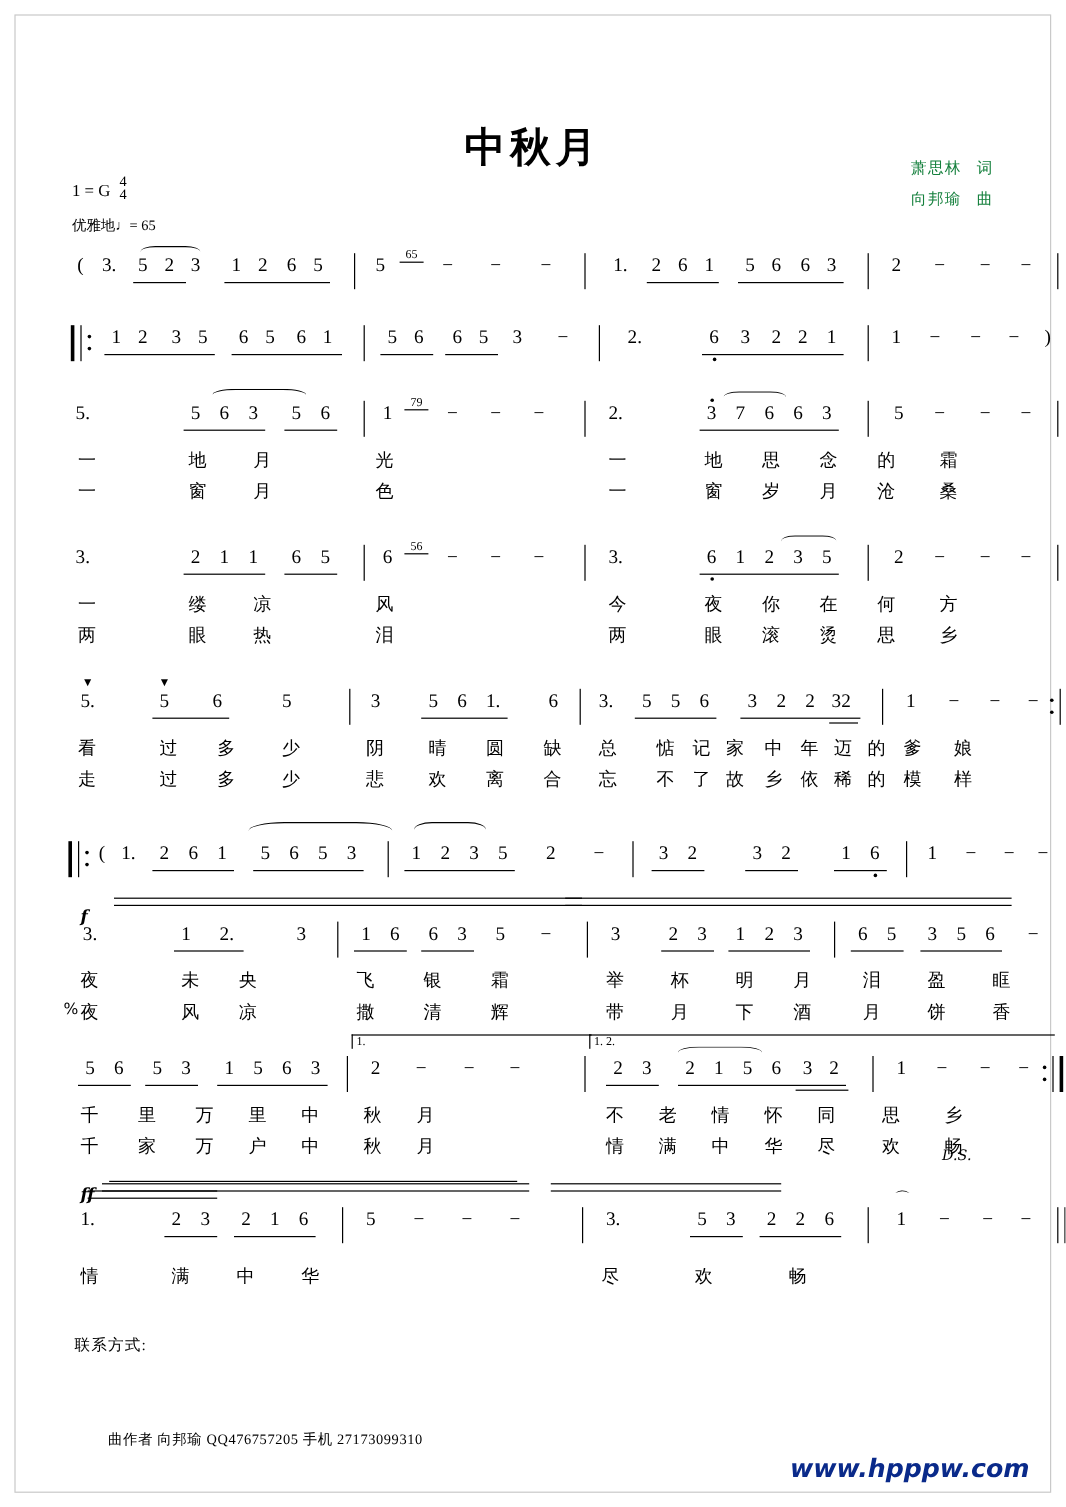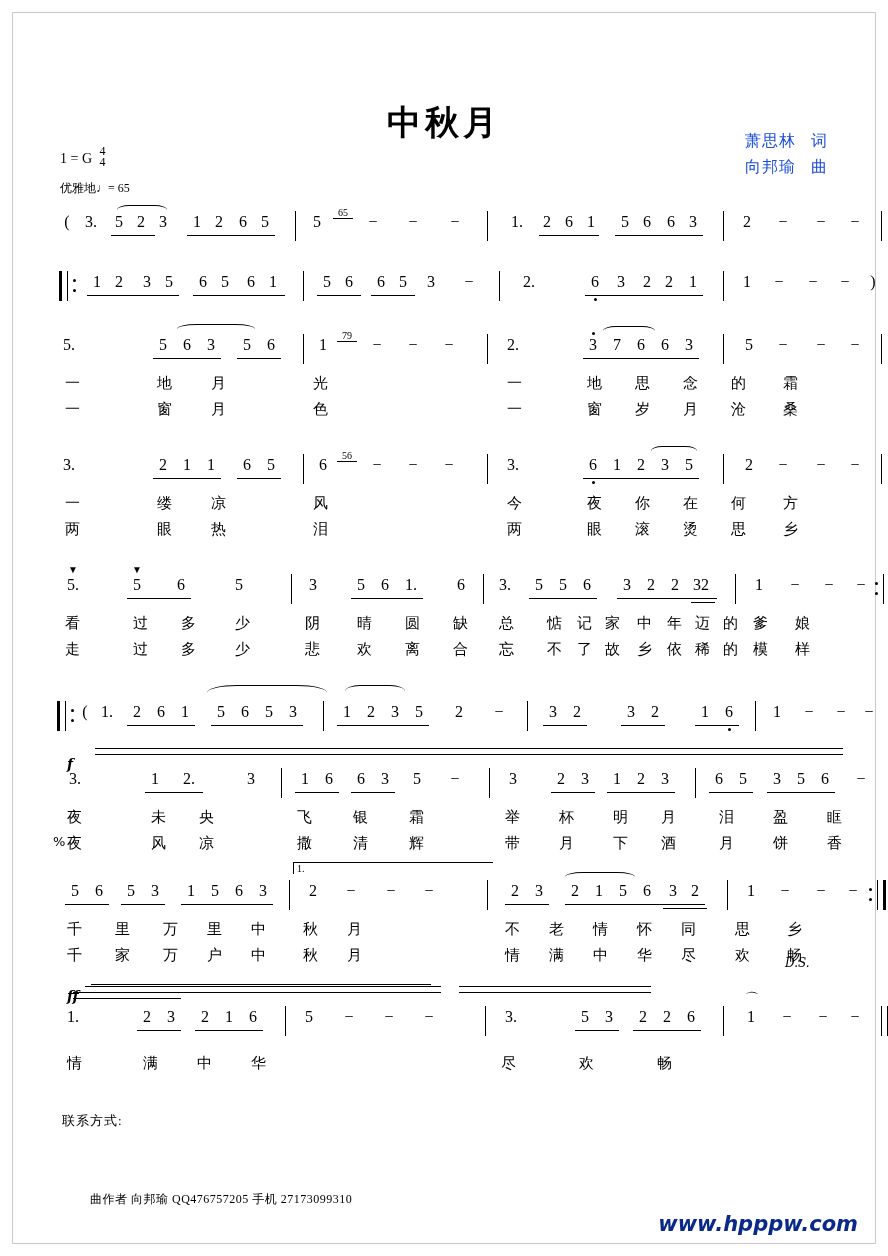--- a/index.html
+++ b/index.html
@@ -35,23 +35,23 @@
     text-align: center;
     font-size: 34px;
     font-weight: bold;
     letter-spacing: 4px;
     font-family: "DejaVu Serif", serif;
     color: #000;
   }
   .credit {
     position: absolute;
     right: 60px;
-    font-size: 16px;
+    font-size: 13px;
     letter-spacing: 1px;
-    color: #1d4ed8;
+    color: #15803d;
     white-space: nowrap;
   }
   #credit-lyric { top: 131px; }
   #credit-music { top: 157px; }
 
   #keysig {
     position: absolute;
     left: 60px;
     top: 146px;
     font-size: 14px;
@@ -661,20 +661,21 @@
       <span class="tok" style="left:184px;">6</span>
       <span class="tok" style="left:208px;">3</span>
       <span class="beam" style="left:126px;top:30px;width:92px;"></span>
       <span class="bar" style="left:234px;"></span>
       <span class="volta" style="left:238px;top:-12px;width:200px;">1.</span>
       <span class="tok" style="left:258px;">2</span>
       <span class="tok" style="left:296px;">−</span>
       <span class="tok" style="left:336px;">−</span>
       <span class="tok" style="left:374px;">−</span>
       <span class="bar" style="left:432px;"></span>
+      <span class="volta" style="left:436px;top:-12px;width:388px;">1. 2.</span>
       <span class="tok" style="left:460px;">2</span>
       <span class="tok" style="left:484px;">3</span>
       <span class="beam" style="left:450px;top:30px;width:44px;"></span>
       <span class="tok" style="left:520px;">2</span>
       <span class="tok" style="left:544px;">1</span>
       <span class="tok" style="left:568px;">5</span>
       <span class="tok" style="left:592px;">6</span>
       <span class="tok" style="left:618px;">3</span>
       <span class="tok" style="left:640px;">2</span>
       <span class="beam" style="left:510px;top:30px;width:140px;"></span>

